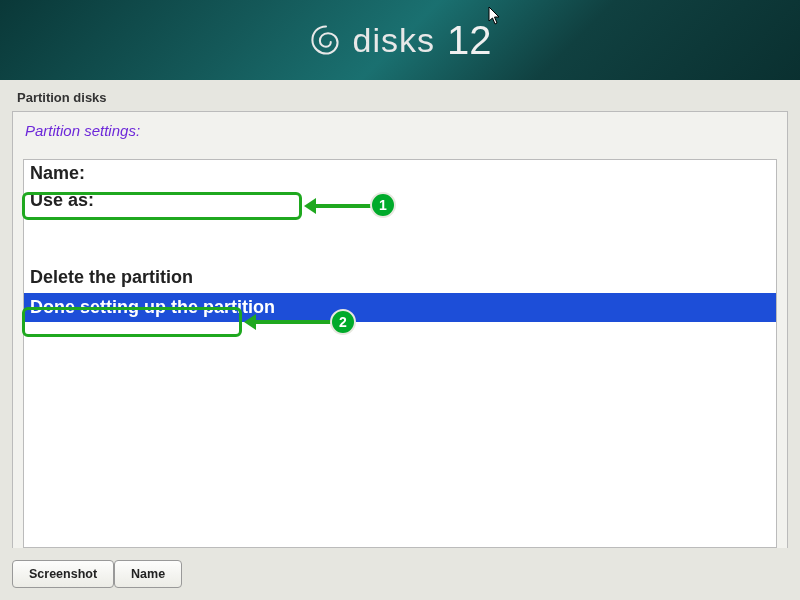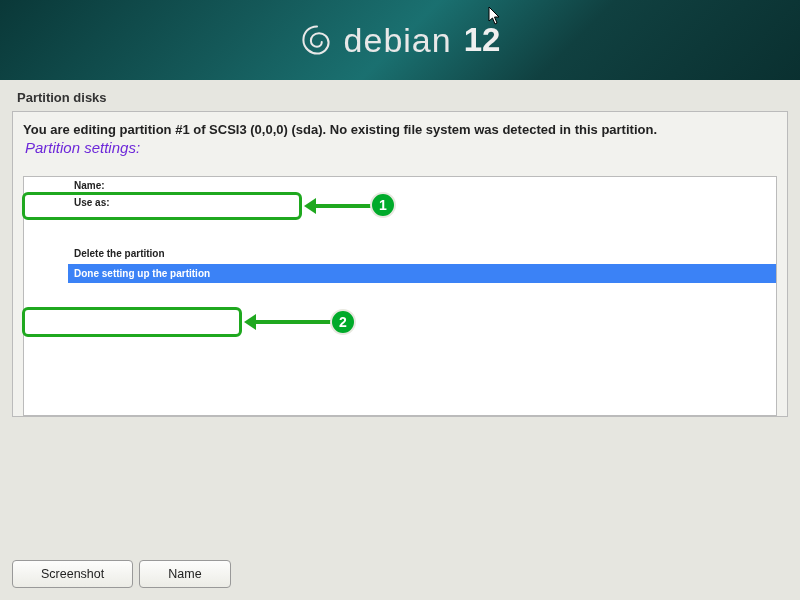--- a/index.html
+++ b/index.html
@@ -27,22 +27,22 @@
     margin-right: 10px;
     position: relative;
   }
   .swirl svg { width: 100%; height: 100%; }
   .brand-text {
     font-size: 34px;
     font-weight: 400;
     letter-spacing: 1px;
   }
   .brand-ver {
-    font-size: 33px;
-    font-weight: 700;
+    font-size: 40px;
+    font-weight: 400;
     margin-left: 12px;
     color: #f0f0f0;
   }
   .page-title {
     padding: 10px 18px 6px 17px;
     font-weight: bold;
     color: #333;
     font-size: 13px;
   }
   .panel {
@@ -60,38 +60,37 @@
   .sub-instruction {
     font-style: italic;
     color: #6d28d9;
     font-size: 15px;
     padding-left: 2px;
     padding-bottom: 20px;
   }
   .listbox {
     border: 1px solid #bbb;
     background: #ffffff;
-    height: 240px;
-    font-size: 10px;
+    height: 389px;
+    font-size: 18px;
     color: #222;
     font-weight: bold;
-    padding-left: 44px;
   }
   .row {
     display: flex;
     padding: 3px 6px;
     align-items: center;
     position: relative;
   }
   .col-label { width: 115px; }
   .col-value { flex: 1; }
   .row-spacer { height: 22px; }
-  .row-delete { margin-top: 12px; text-align: right; }
+  .row-delete { margin-top: 28px; text-align: right; }
   .row-done {
-    background: #3b82f6;
+    background: #1d4ed8;
     color: #fff;
     padding: 4px 6px;
     margin-top: 2px;
   }
   .hl-box {
     position: absolute;
     border: 3px solid #1fa81f;
     border-radius: 6px;
     pointer-events: none;
   }
@@ -137,54 +136,53 @@
     height: 52px;
     padding: 10px 12px;
     display: flex;
     align-items: center;
     background: #e6e6e0;
   }
   .btn {
     border: 1px solid #999;
     background: linear-gradient(#fdfdfc, #ecece6);
     border-radius: 4px;
-    padding: 6px 28px;
-    font-weight: normal;
+    padding: 6px 16px;
+    font-weight: bold;
     font-size: 12.5px;
     color: #222;
     cursor: pointer;
-    margin-right: 6px;
+    margin-right: 0;
   }
   .footer .spacer { flex: 1; }
   .cursor {
     position: absolute;
     left: 488px;
     top: 6px;
     width: 14px;
     height: 20px;
     pointer-events: none;
   }
 </style>
 </head>
 <body>
 
 <div class="header">
   <span class="swirl">
     <svg viewBox="0 0 50 50">
         <path d="M25 5 C12 5 5 15 5 25 C5 38 17 45 25 45 C35 45 42 37 42 29 C42 20 35 15 28 15 C20 15 16 21 16 26 C16 32 21 35 25 35 C30 35 32 31 32 28" fill="none" stroke="#e8e8e8" stroke-width="3" stroke-linecap="round"></path>
       </svg>
   </span>
-  <span class="brand-text">debian</span>
+  <span class="brand-text">disks</span>
   <span class="brand-ver">12</span>
 </div>
 
 <div class="page-title">Partition disks</div>
 
 <div class="panel">
-  <div class="instruction">You are editing partition #1 of SCSI3 (0,0,0) (sda). No existing file system was detected in this partition.</div>
   <div class="sub-instruction">Partition settings:</div>
 
   <div class="listbox">
     <div class="row">
       <span class="col-label">Name:</span>
       <span class="col-value"></span>
     </div>
     <div class="row">
       <span class="col-label">Use as:</span>
     </div>

